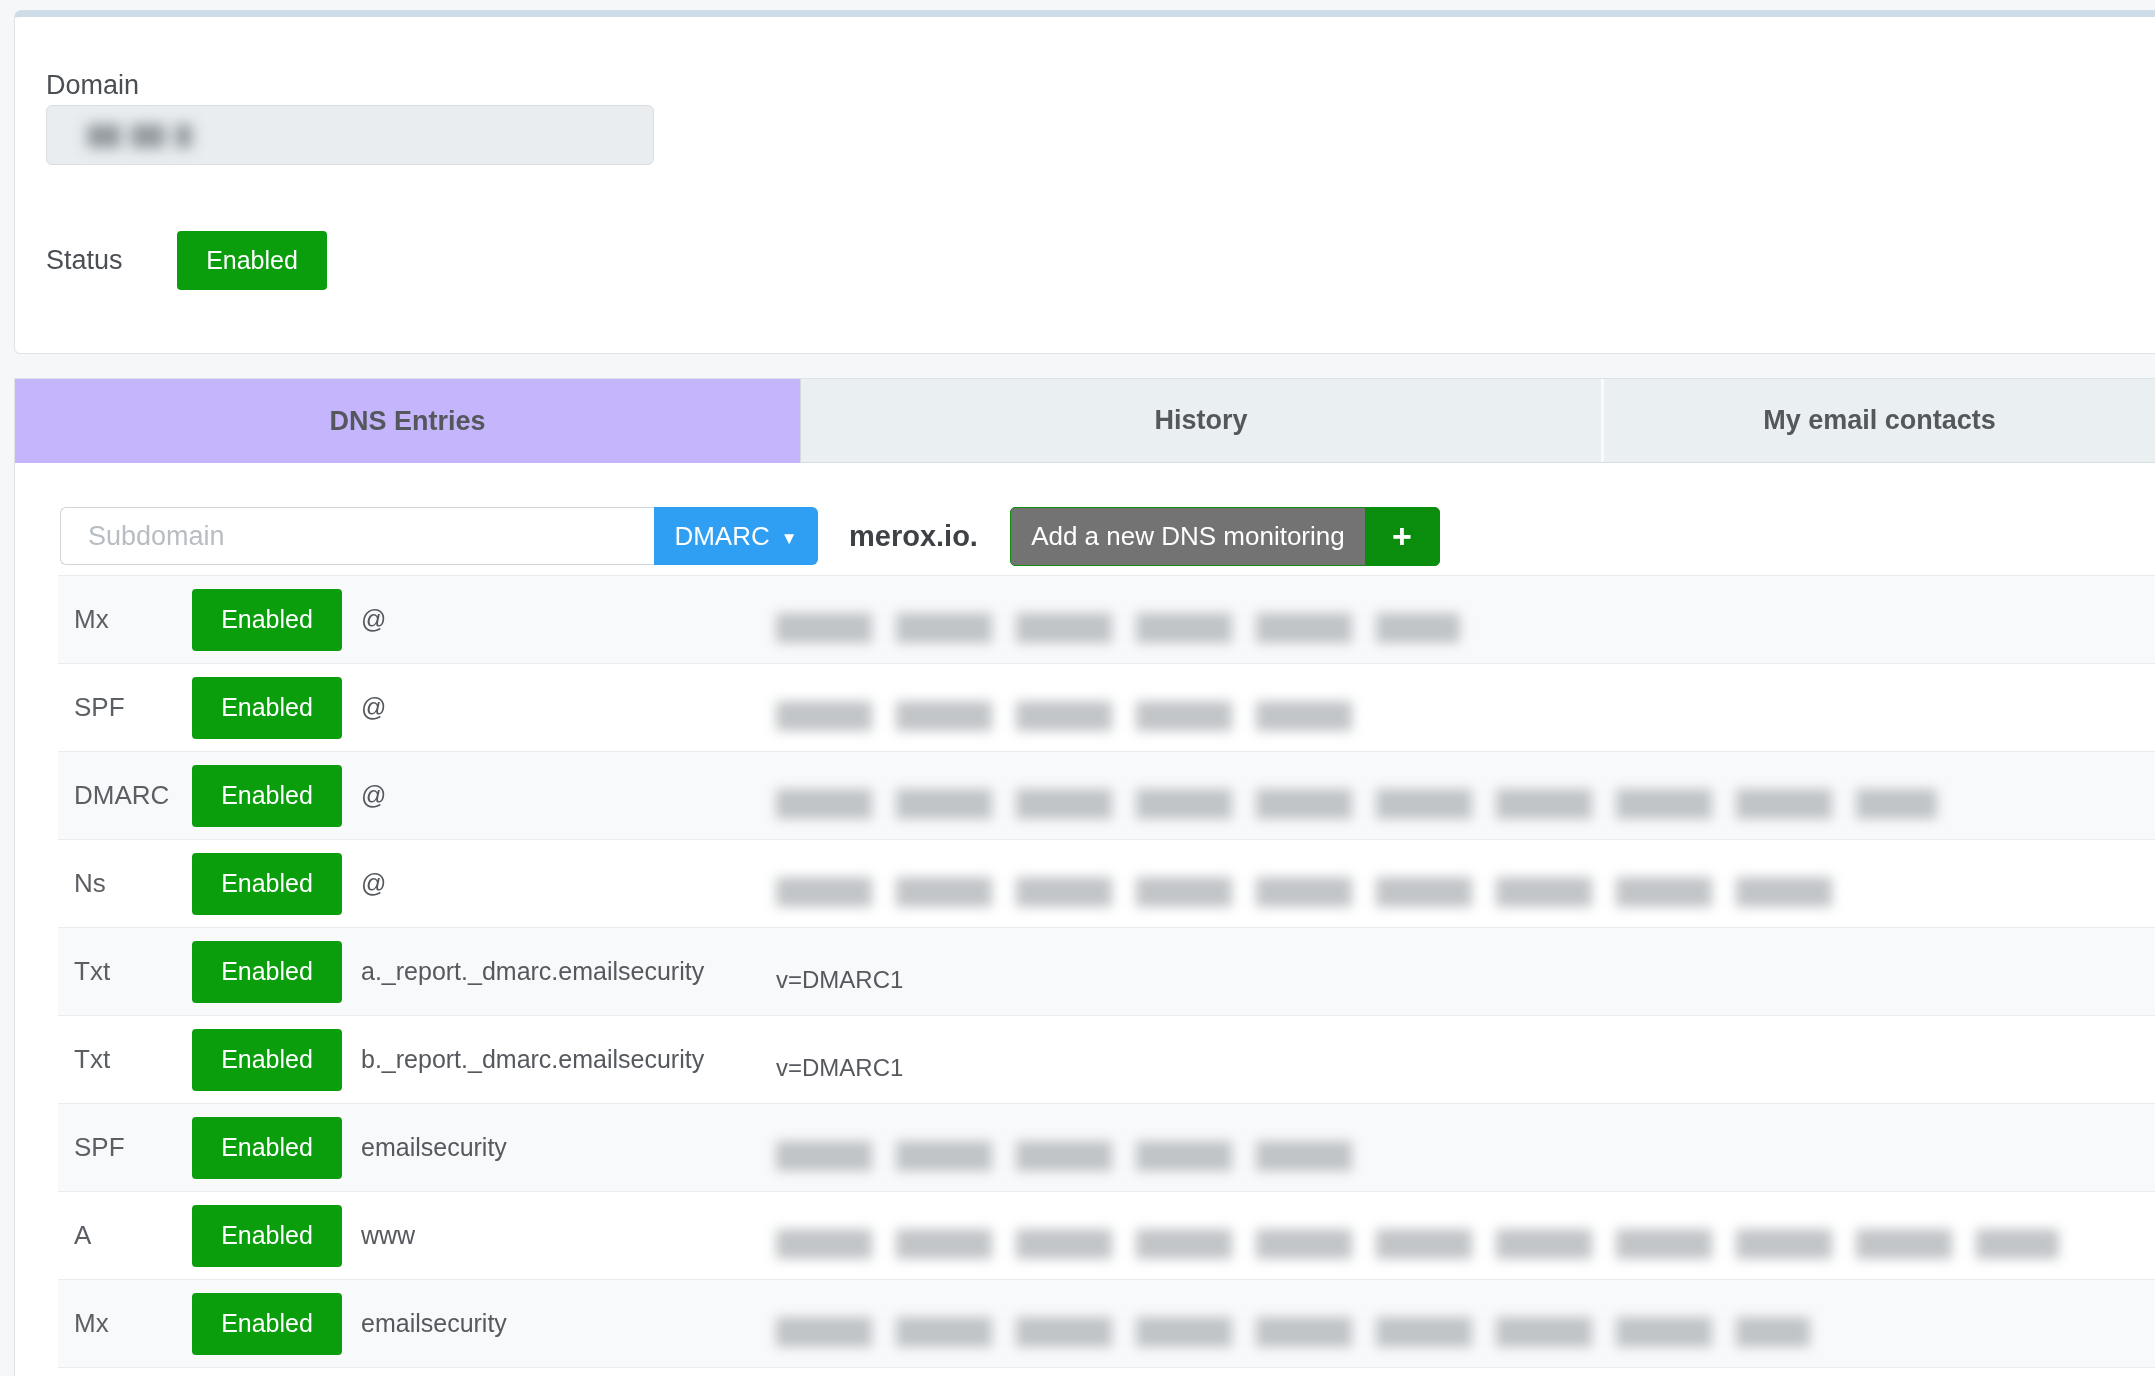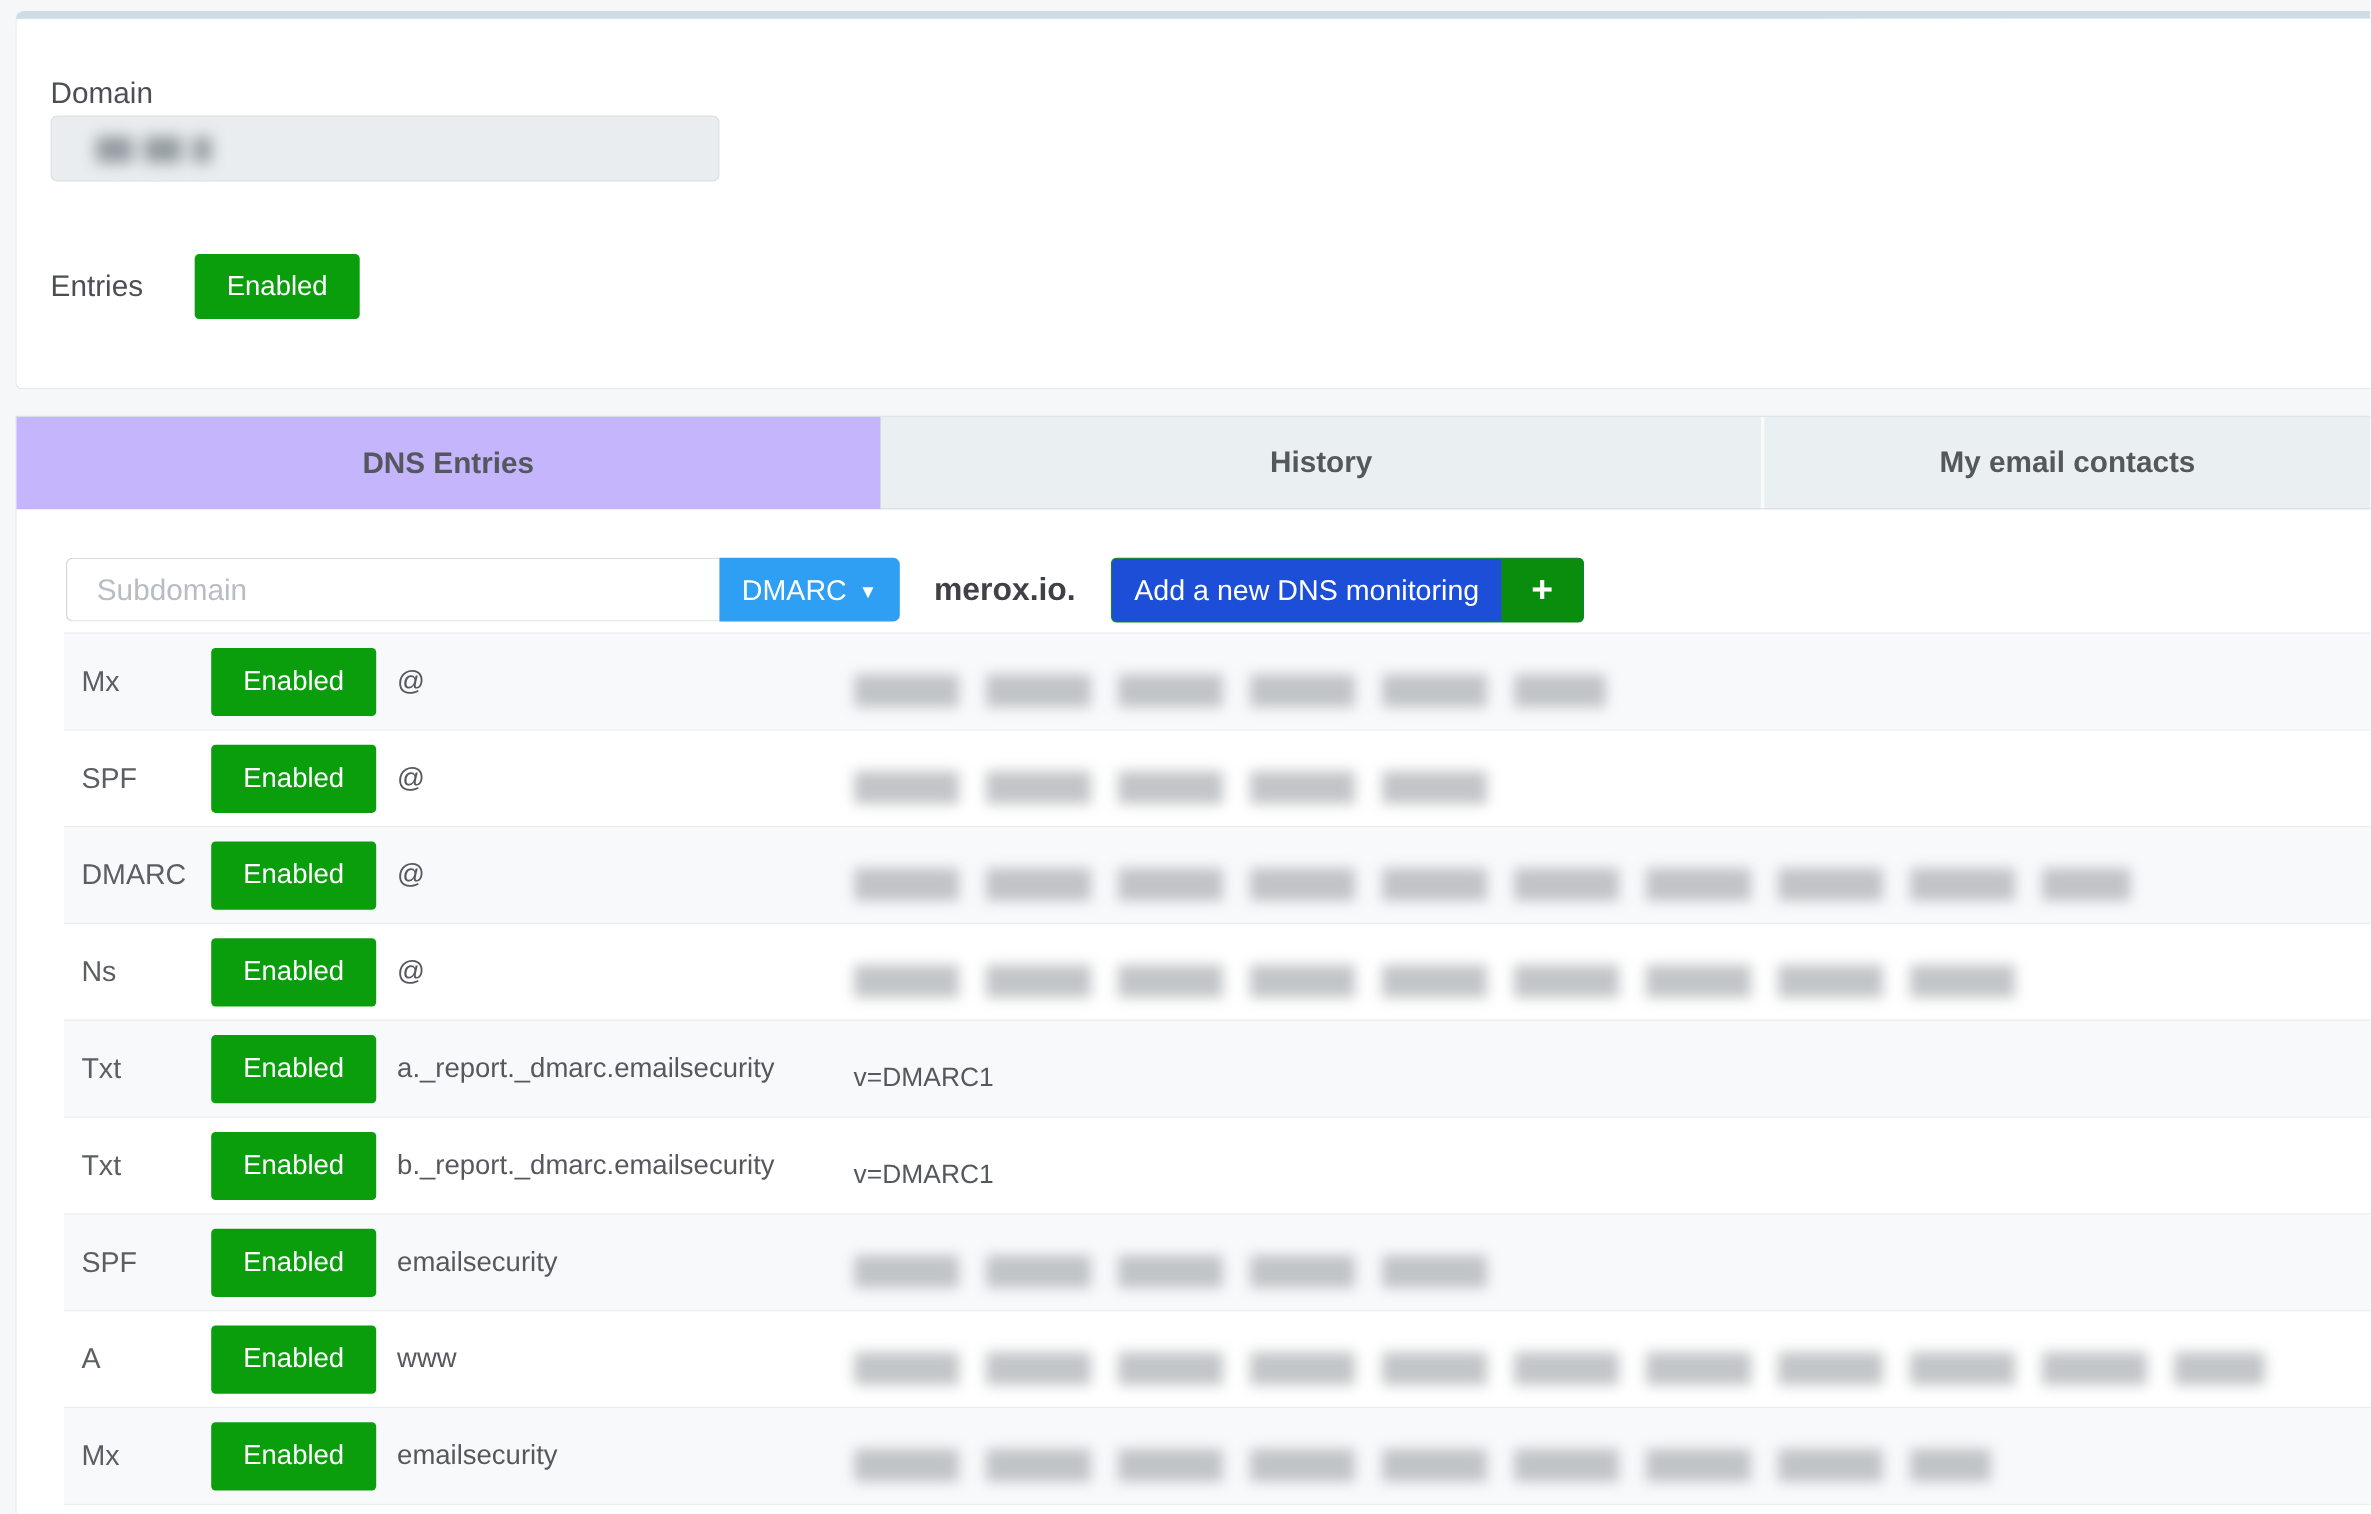--- a/index.html
+++ b/index.html
@@ -85,21 +85,21 @@
     display:flex; align-items:center; justify-content:center; gap:11px;
     cursor:pointer;
   }
   .caret { font-size:17px; line-height:1; position:relative; top:2px; }
   .merox-label {
     margin-left:31px; align-self:center;
     font-size:29px; font-weight:bold; color:#3e4247;
   }
   .add-btn {
     margin-left:32px; width:430px; height:59px;
-    background:#1d4ed8; border:1px solid #0b8e10; border-radius:5px;
+    background:#737373; border:1px solid #0b8e10; border-radius:5px;
     display:flex; align-items:stretch; padding:0; cursor:pointer;
     overflow:hidden; color:#fff;
     font-family:"Liberation Sans", sans-serif;
     text-align:center;
   }
   .add-label {
     flex:1; display:flex; align-items:center; justify-content:center;
     font-size:26px;
   }
   .add-plus {
@@ -132,21 +132,21 @@
 </head>
 <body>
 
 <div class="screen">
 
   <div class="card-top">
     <div class="field-label lbl-domain">Domain</div>
     <div class="domain-input">
       <span class="domain-smudge"></span>
     </div>
-    <div class="field-label lbl-status">Entries</div>
+    <div class="field-label lbl-status">Status</div>
     <div class="badge status-badge">Enabled</div>
   </div>
 
   <div class="card-bottom">
 
     <div class="tabbar">
       <div class="tab tab-active">DNS Entries</div>
       <div class="tab tab-inactive tab-history">History</div>
       <div class="tab-gap"></div>
       <div class="tab tab-inactive tab-contacts">My email contacts</div>

